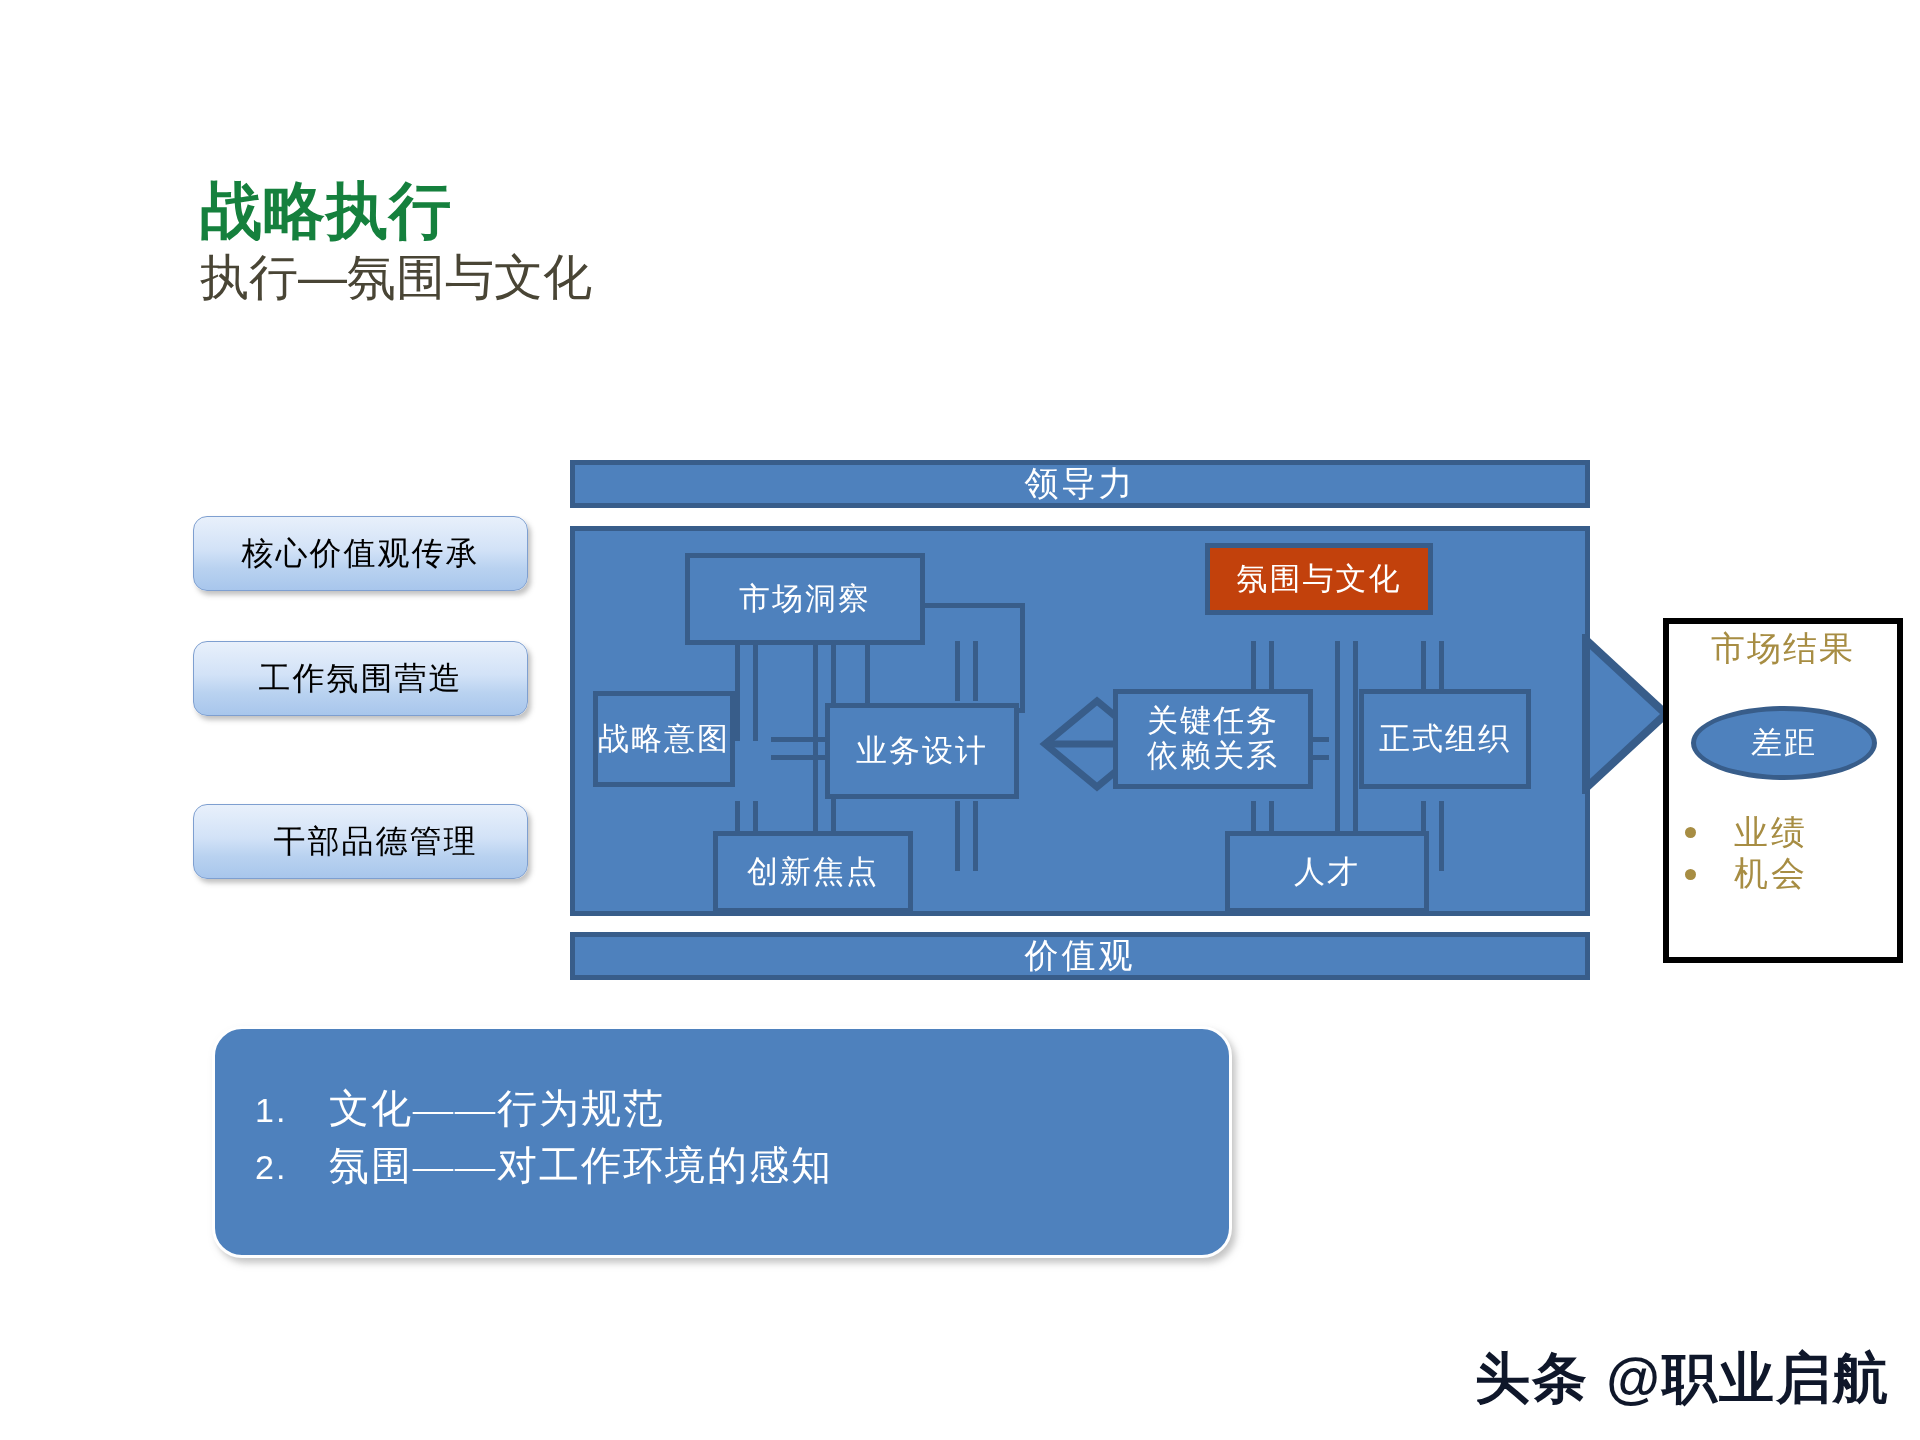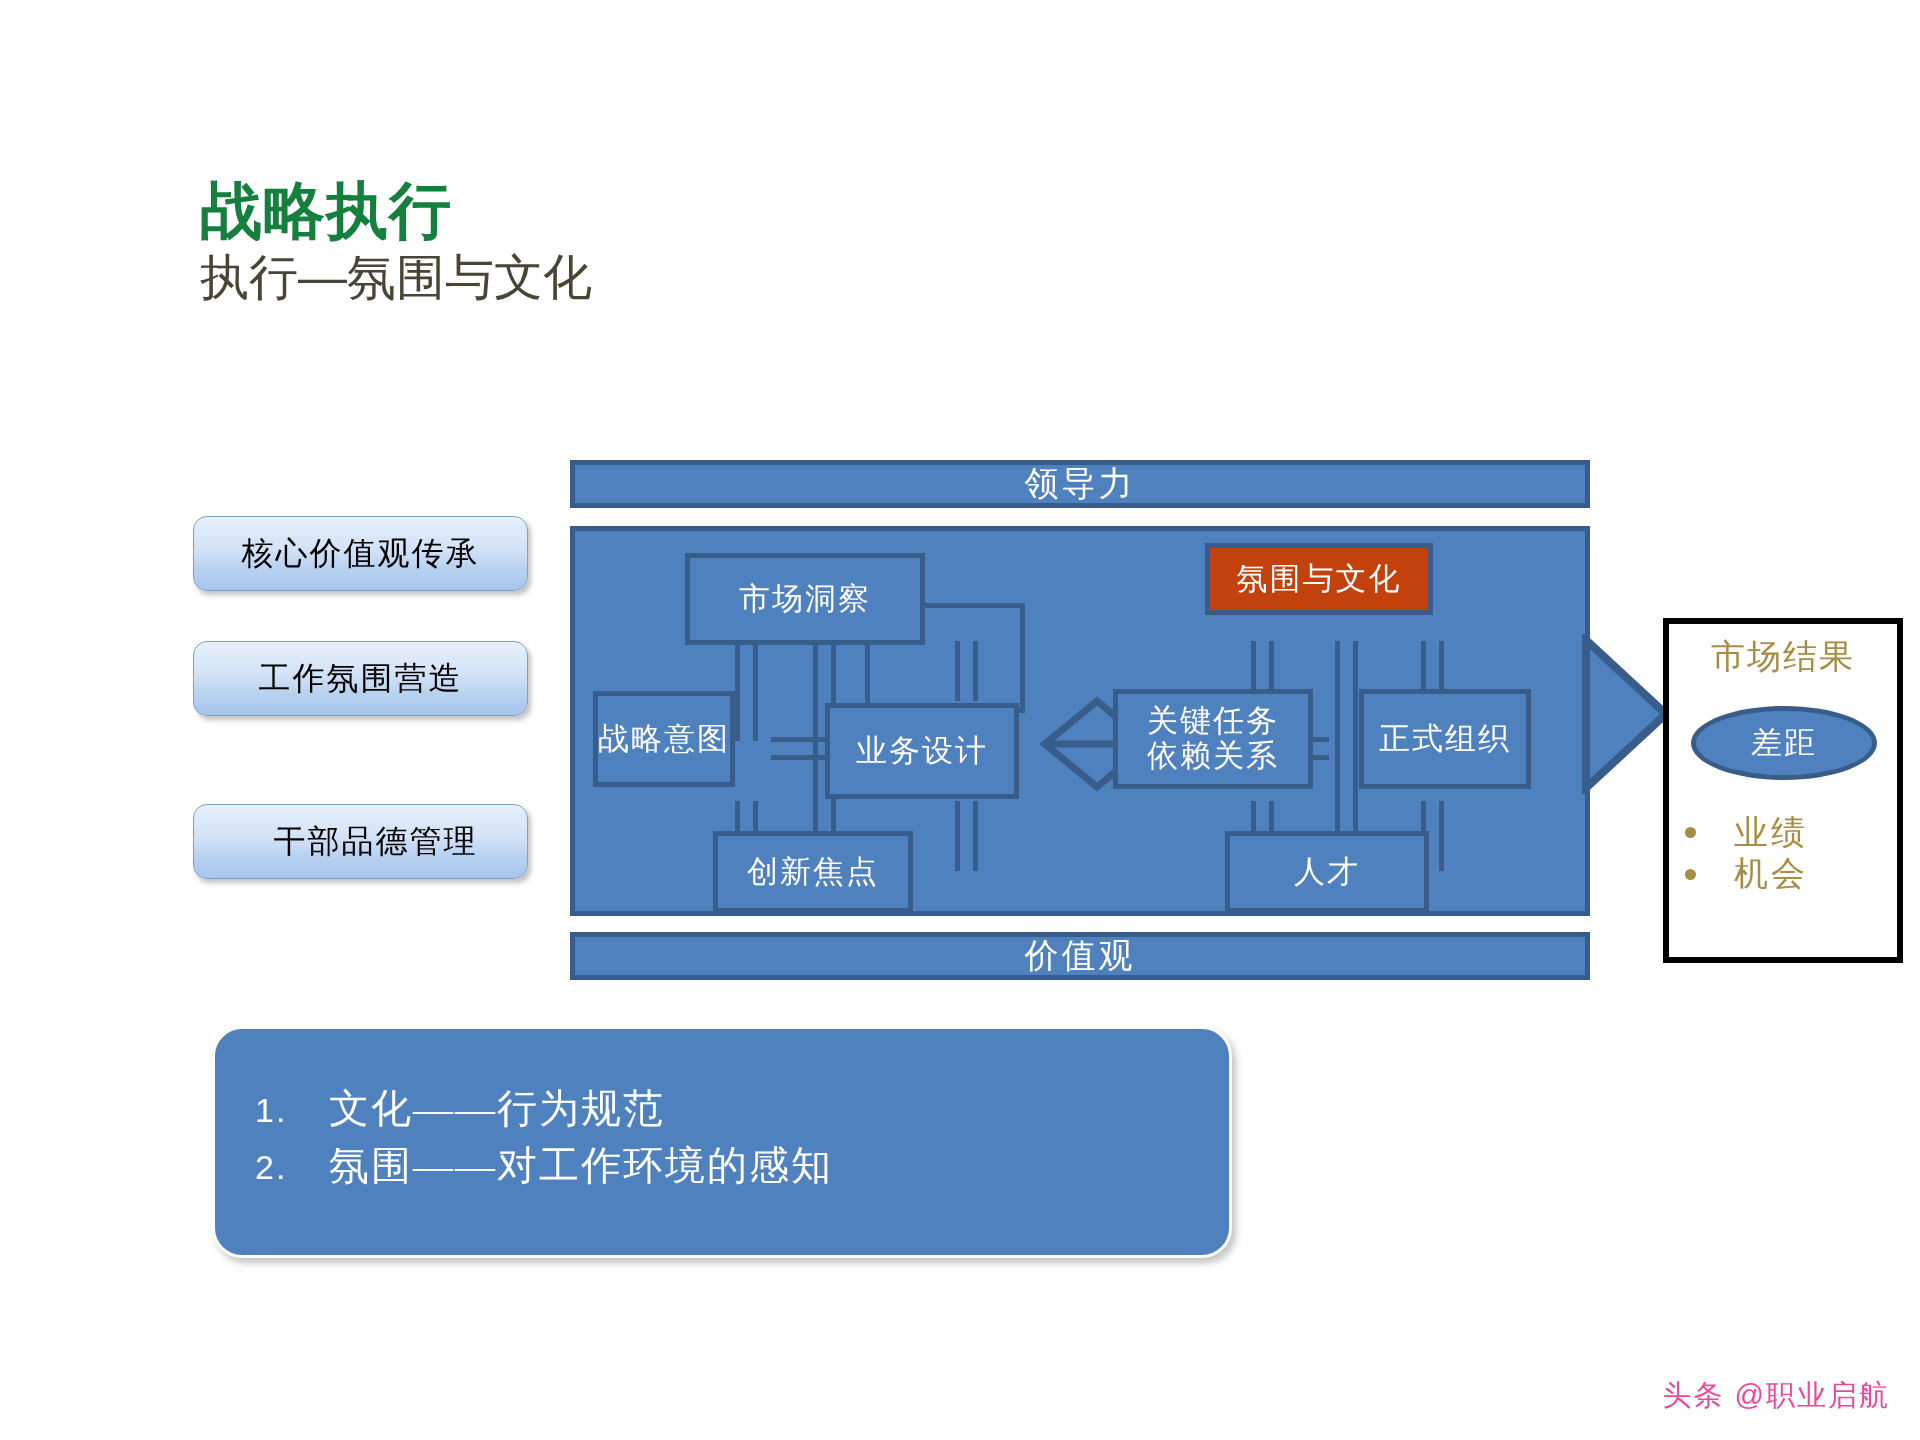--- a/index.html
+++ b/index.html
@@ -161,21 +161,21 @@
     width: 240px;
     height: 345px;
     border: 6px solid #000000;
     background: #ffffff;
     box-sizing: border-box;
     z-index: 5;
   }
   #market-result-title {
     position: absolute;
     left: 0;
-    top: 10px;
+    top: 2px;
     width: 100%;
     text-align: center;
     font-size: 34px;
     color: #a78d43;
     letter-spacing: 2px;
   }
   #gap-ellipse {
     position: absolute;
     left: 22px;
     top: 82px;
@@ -243,23 +243,23 @@
     font-family: "Liberation Sans", "DejaVu Sans", sans-serif;
     font-size: 34px;
   }
 
   
   #watermark {
     position: absolute;
     right: 30px;
     bottom: 24px;
     font-family: "Liberation Sans", "DejaVu Sans", sans-serif;
-    font-size: 29px;
-    font-weight: normal;
-    color: #ec4899;
+    font-size: 55px;
+    font-weight: bold;
+    color: #0f172a;
     letter-spacing: 2px;
     text-shadow: 1px 1px 0 rgba(255,255,255,0.9);
   }
 </style>
 </head>
 <body>
 
 <div id="title-block">
   <div id="page-title">战略执行</div>
   <div id="page-subtitle">执行—氛围与文化</div>

